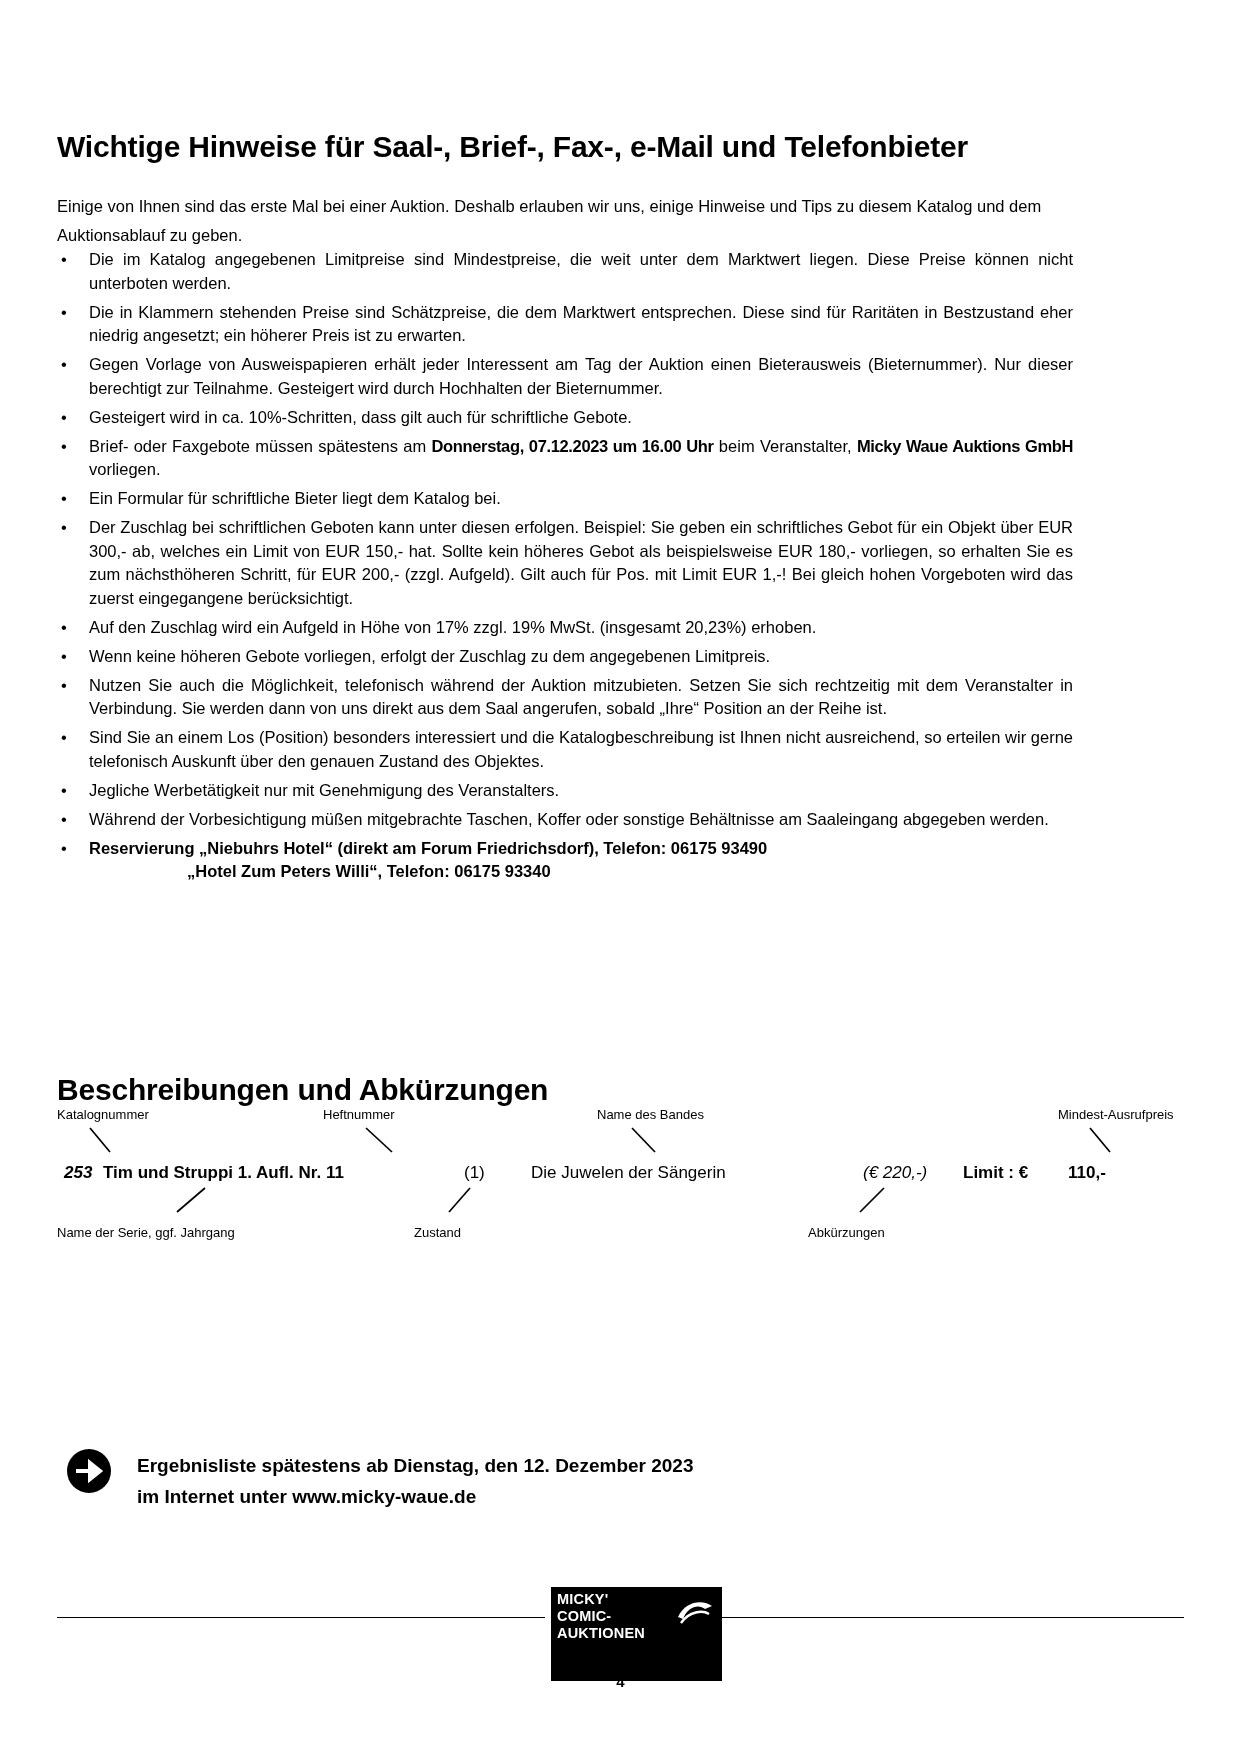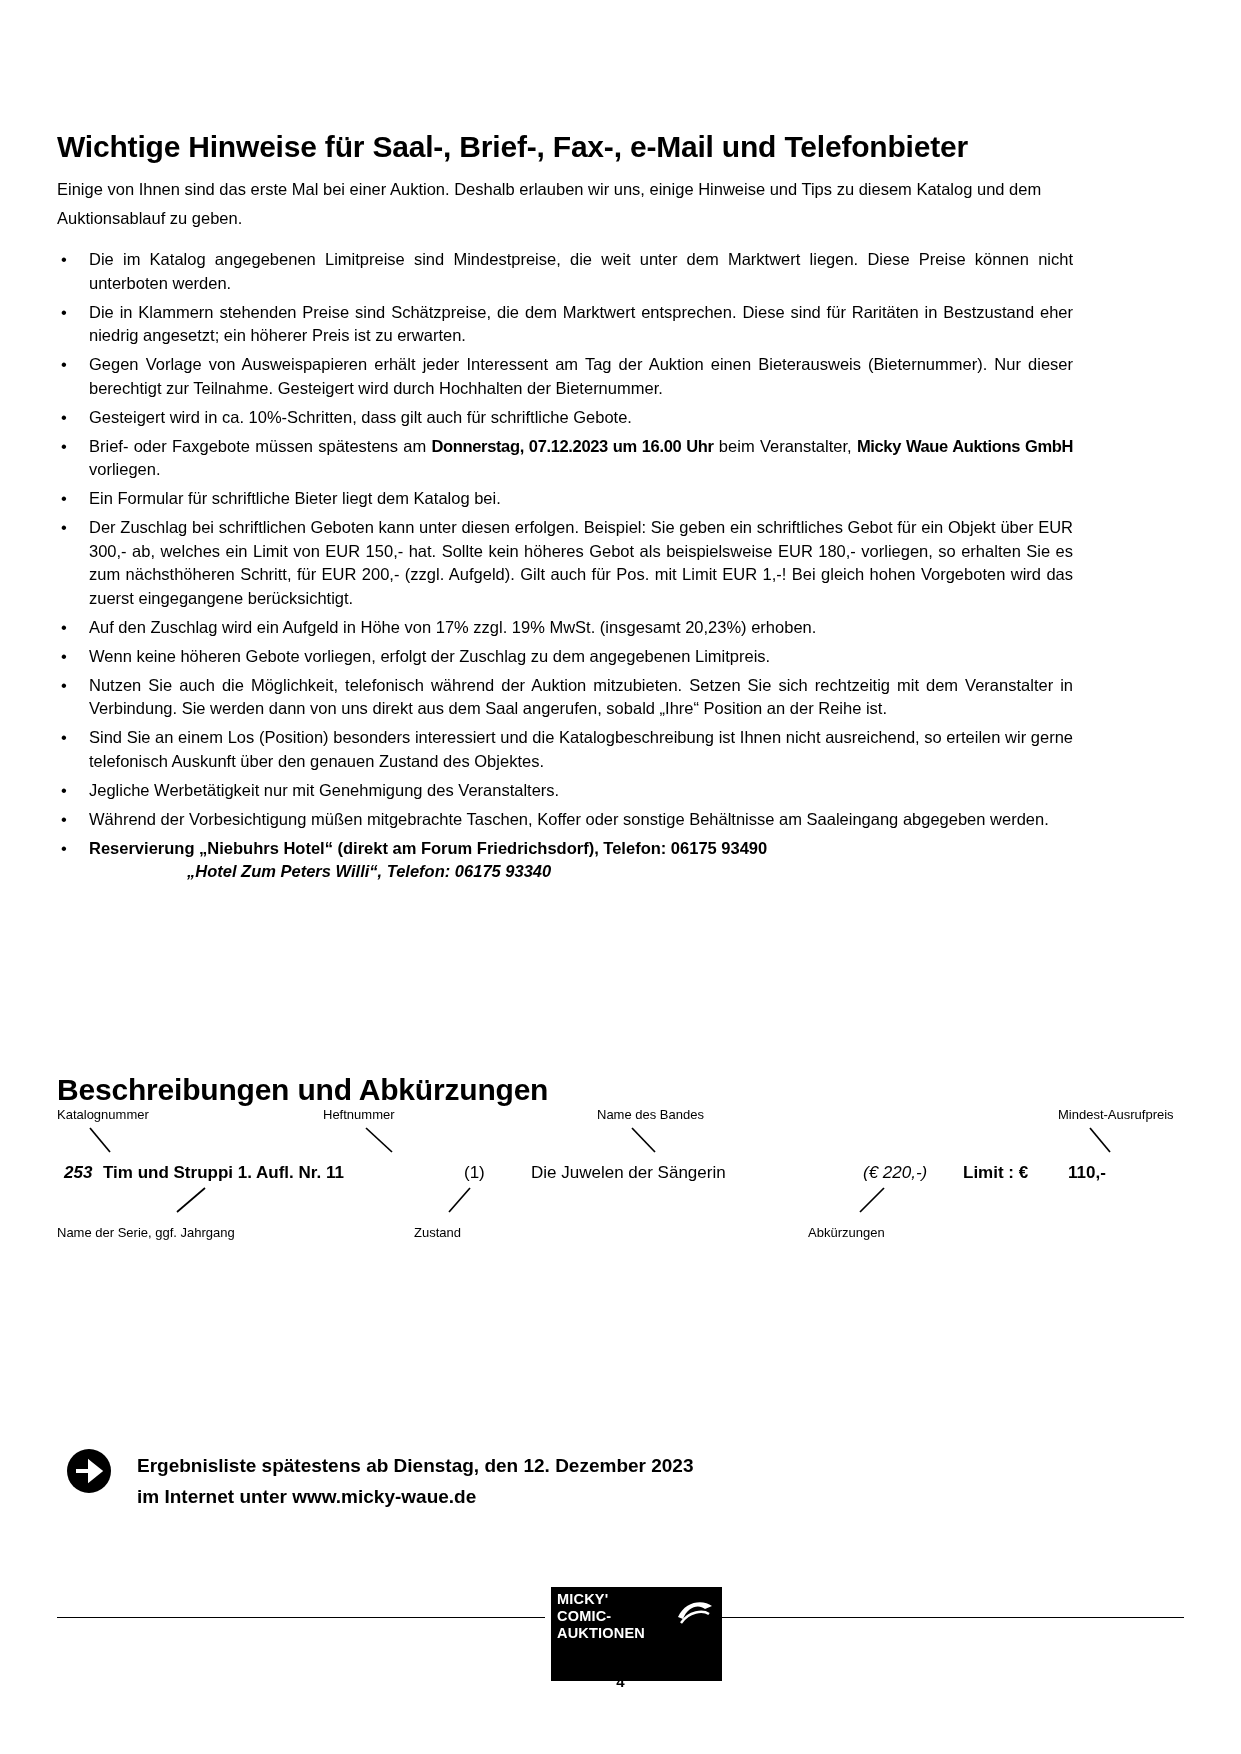--- a/index.html
+++ b/index.html
@@ -31,21 +31,21 @@
     letter-spacing: -0.2px;
     white-space: nowrap;
   }
   #title-main { left: 57px; top: 130px; }
   #title-desc { left: 57px; top: 1073px; }
 
   
   .intro {
     position: absolute;
     left: 57px;
-    top: 175px;
+    top: 192px;
     width: 1015px;
     font-size: 16.5px;
     line-height: 29px;
     text-align: left;
   }
 
   
   .bullets {
     position: absolute;
     left: 57px;
@@ -63,21 +63,21 @@
     position: absolute;
     left: 4px;
     top: 0px;
     font-size: 16.5px;
     line-height: 23.5px;
   }
   .bullet .txt { display: block; }
   .just { text-align: justify; text-justify: inter-word; }
   .bold-cond { font-weight: bold; letter-spacing: -0.35px; }
   .bullet-bold { font-weight: bold; }
-  .indent-line { display: block; padding-left: 98px; font-style: italic; }
+  .indent-line { display: block; padding-left: 98px; }
 
   
   .schema {
     position: absolute;
     left: 0; top: 0;
     width: 1241px;
     height: 1754px;
     pointer-events: none;
   }
   .lbl {

